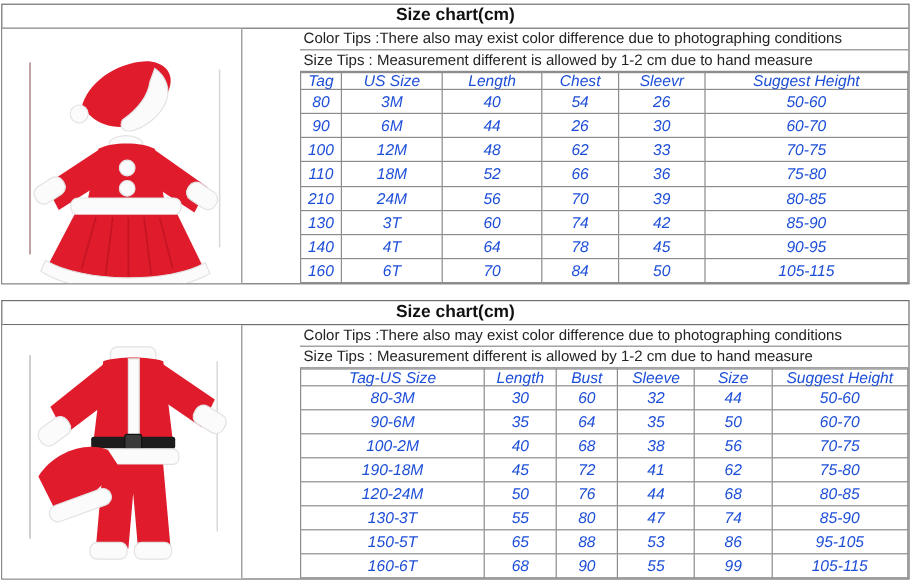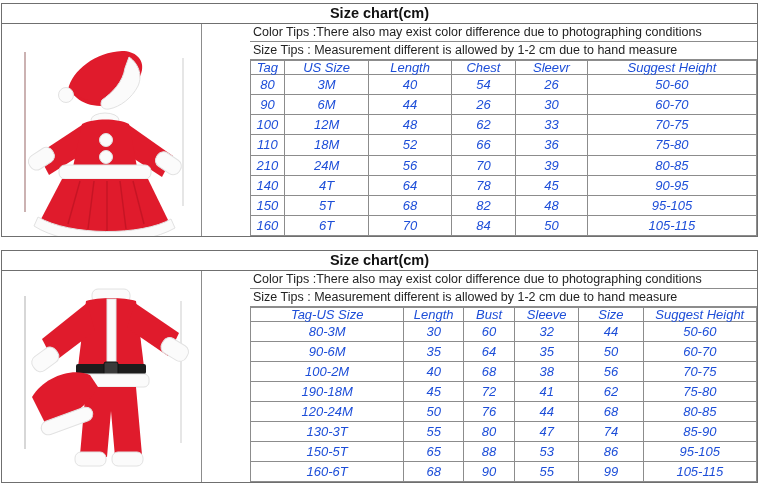--- a/index.html
+++ b/index.html
@@ -153,34 +153,34 @@
               </tr>
               <tr>
                 <td>210</td>
                 <td>24M</td>
                 <td>56</td>
                 <td>70</td>
                 <td>39</td>
                 <td>80-85</td>
               </tr>
               <tr>
+                <td>130</td>
+                <td>3T</td>
+                <td>60</td>
+                <td>74</td>
+                <td>42</td>
+                <td>85-90</td>
+              </tr>
+              <tr>
                 <td>140</td>
                 <td>4T</td>
                 <td>64</td>
                 <td>78</td>
                 <td>45</td>
                 <td>90-95</td>
-              </tr>
-              <tr>
-                <td>150</td>
-                <td>5T</td>
-                <td>68</td>
-                <td>82</td>
-                <td>48</td>
-                <td>95-105</td>
               </tr>
               <tr>
                 <td>160</td>
                 <td>6T</td>
                 <td>70</td>
                 <td>84</td>
                 <td>50</td>
                 <td>105-115</td>
               </tr>
             </tbody>

